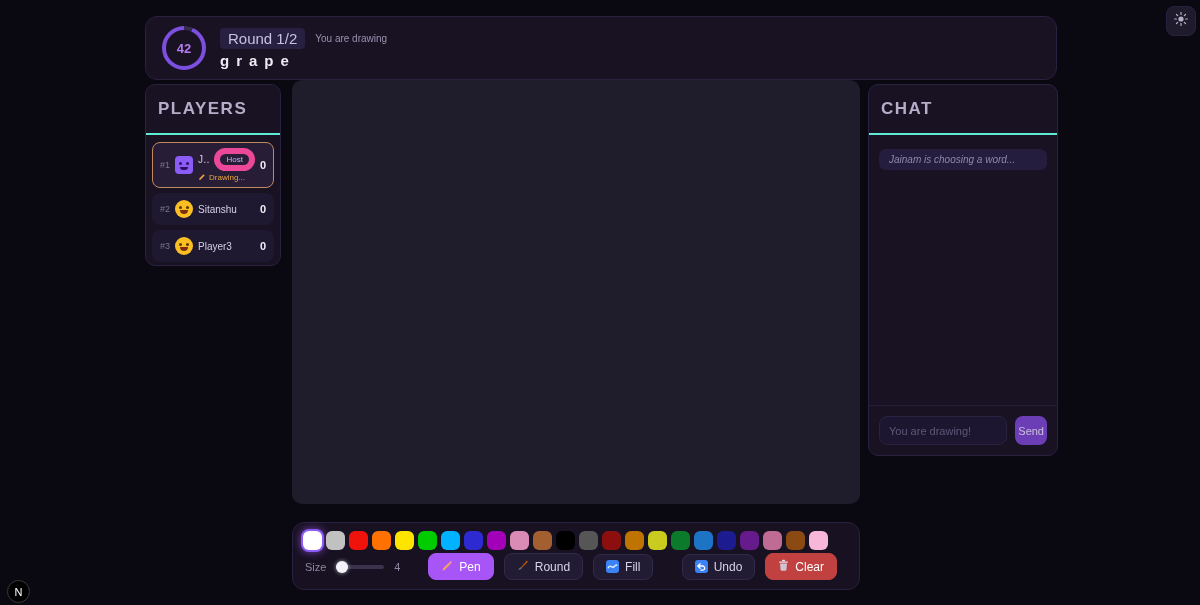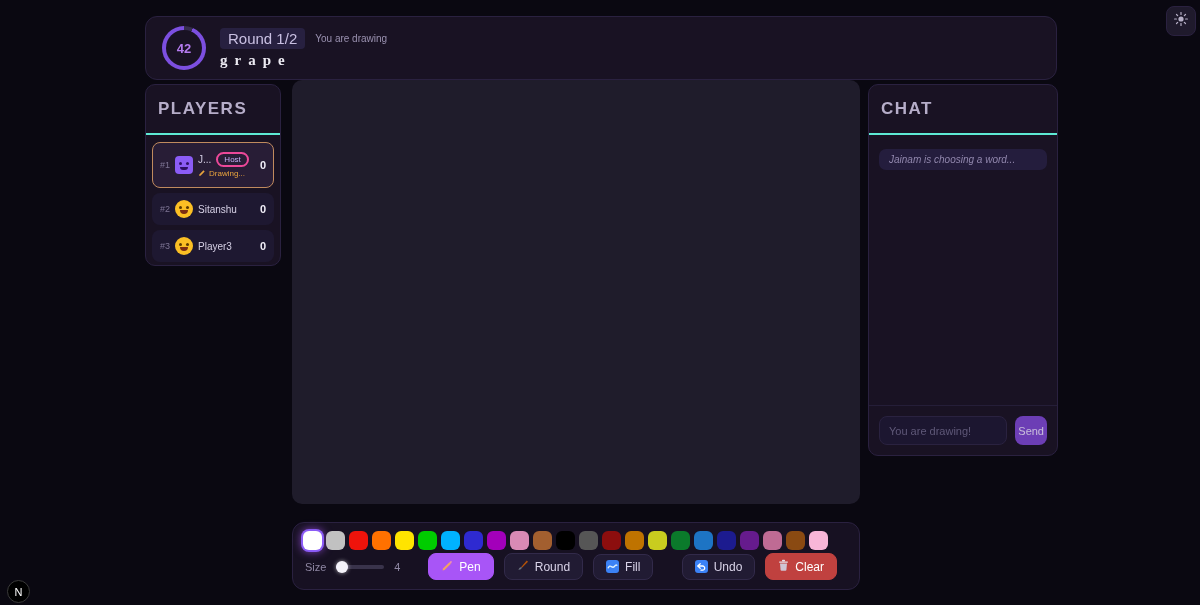--- a/index.html
+++ b/index.html
@@ -33,21 +33,21 @@
   }
   .timer .inner span { color:#b57bef; font-size:13px; font-weight:bold; }
   .header-text { margin-left:14px; display:flex; flex-direction:column; gap:3px; }
   .header-line1 { display:flex; align-items:center; gap:10px; }
   .round-badge {
     background:#272040; color:#c9c0e2; font-size:15px;
     padding:2px 8px; border-radius:4px;
   }
   .status-text { color:#9a91b0; font-size:10px; }
   .word {
-    font-family:Liberation Serif, serif;
+    font-family:Liberation Sans, sans-serif;
     font-size:15px; font-weight:bold; letter-spacing:7px; color:#eceaf2;
   }
 
   
   .theme-toggle {
     position:absolute; left:1166px; top:6px; width:30px; height:30px;
     background:#1f1a2c; border:1px solid #2a2140; border-radius:8px;
     display:flex; align-items:center; justify-content:center; cursor:pointer;
   }
 
@@ -76,21 +76,21 @@
     content:""; position:absolute; width:8px; height:4px;
     border-radius:0 0 8px 8px; background:#7c2d12; left:5px; top:10px;
   }
   .avatar--alien { background:#8b5cf6; border-radius:4px; }
   .avatar--alien::before { background:#2e1065; box-shadow:7px 0 0 #2e1065; }
   .avatar--alien::after { background:#2e1065; height:3px; top:11px; }
   .player-main { flex:1; min-width:0; display:flex; flex-direction:column; gap:2px; }
   .player-nameline { display:flex; align-items:center; gap:5px; }
   .player-name { color:#d5cfe4; font-size:10px; white-space:nowrap; overflow:hidden; text-overflow:ellipsis; }
   .host-badge {
-    border:2px solid #ec4899; color:#c4b0f5; font-size:8px;
+    border:6px solid #ec4899; color:#c4b0f5; font-size:8px;
     padding:1px 6px; border-radius:999px; flex:0 0 auto;
   }
   .drawing-status { color:#e8a33d; font-size:8px; display:flex; align-items:center; gap:3px; }
   .score { color:#f0edf7; font-size:11px; font-weight:bold; flex:0 0 auto; }
 
   
   .draw-canvas {
     position:absolute; left:292px; top:80px; width:568px; height:424px;
     background:#1f1c2b; border-radius:10px; cursor:crosshair;
   }

